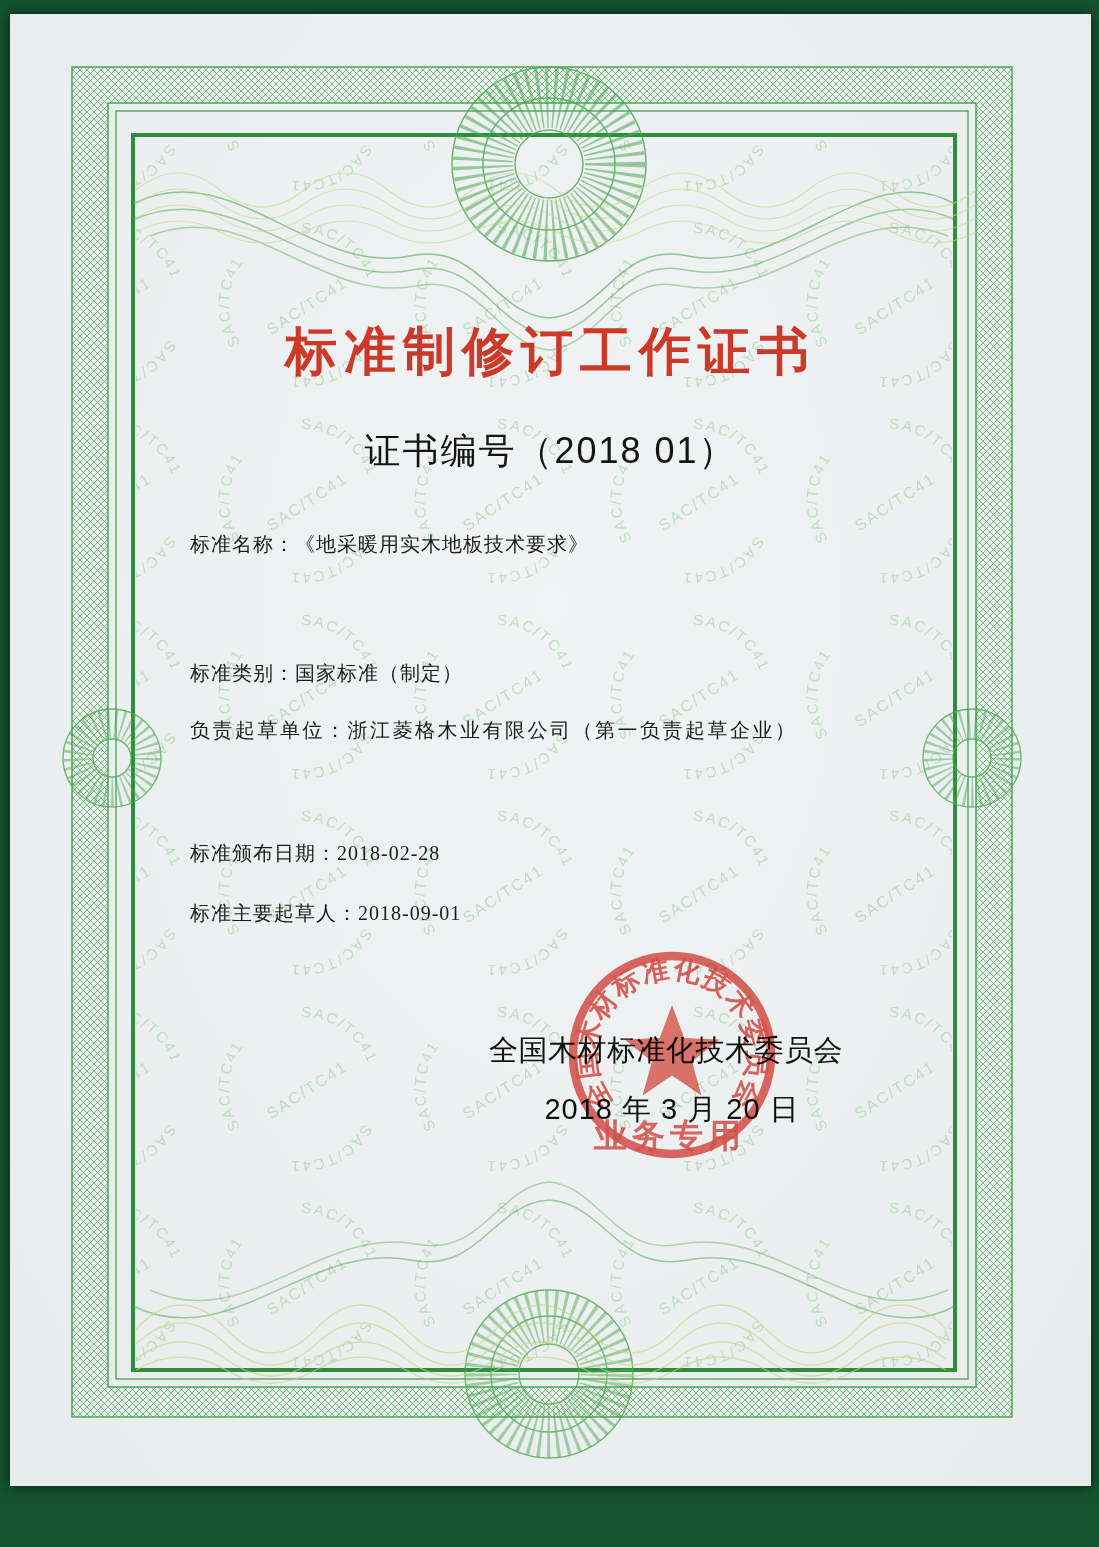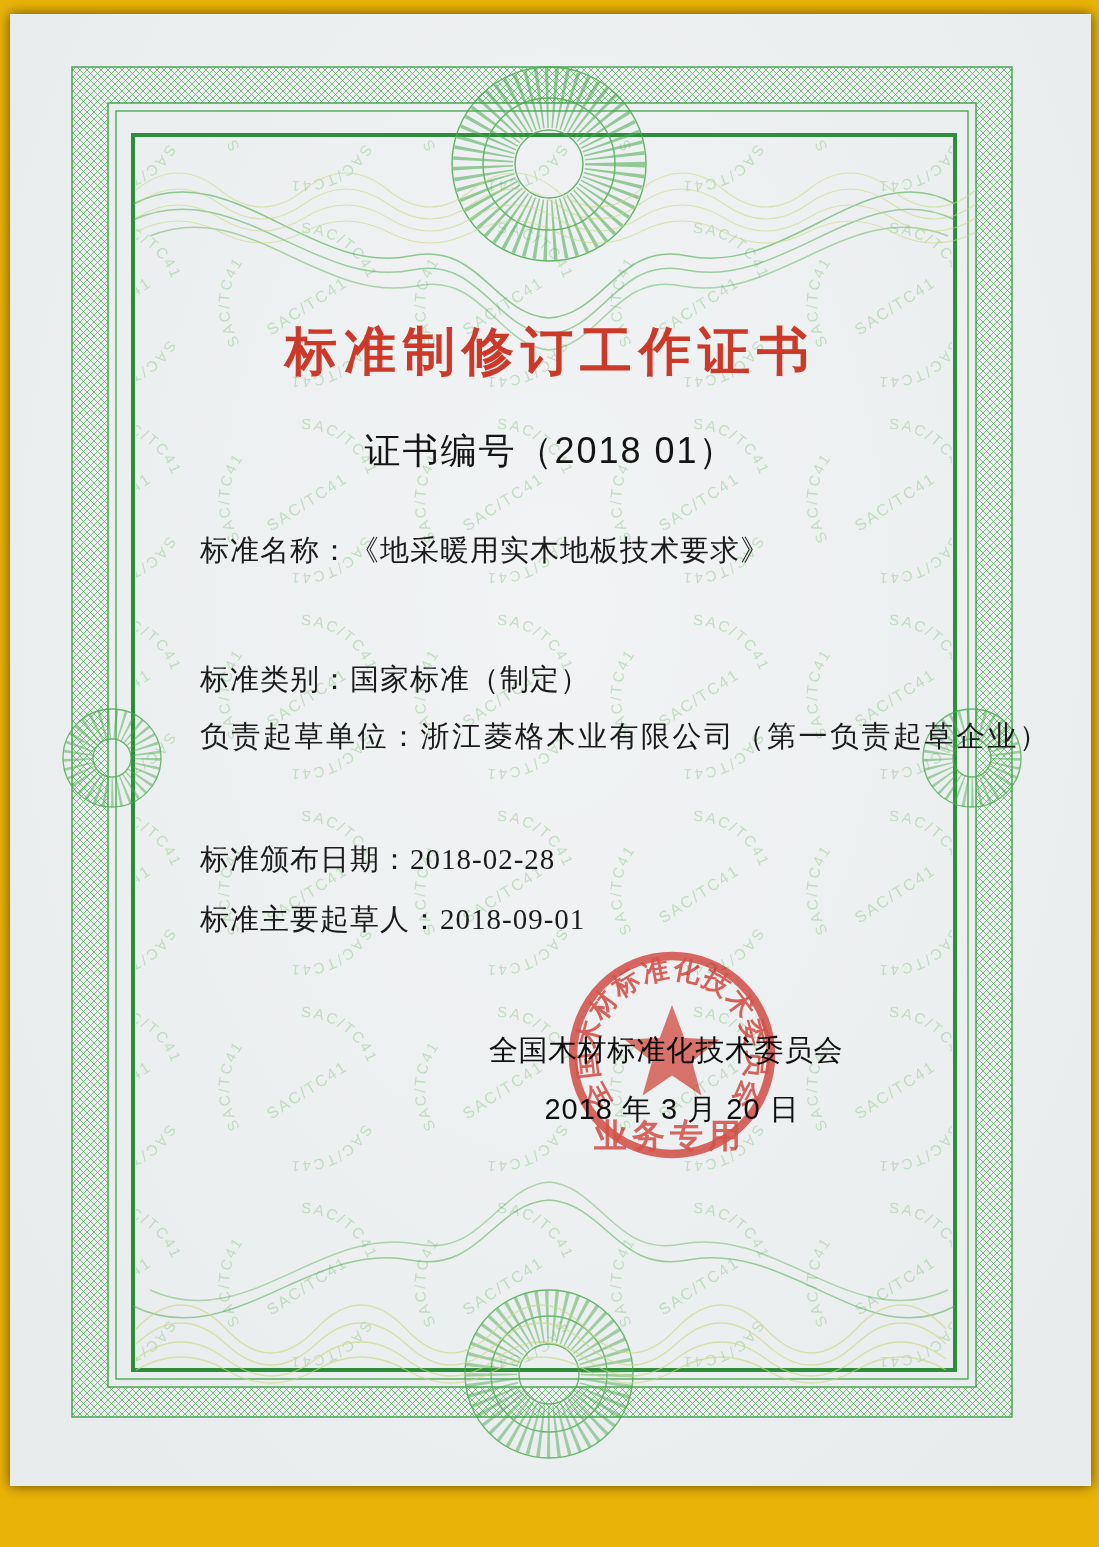--- a/index.html
+++ b/index.html
@@ -1,30 +1,30 @@
 <!DOCTYPE html>
 <html><head>
 <meta charset="utf-8">
 <style>
   html,body{margin:0;padding:0;background:#0a0a0a;}
-  .stage{position:relative;width:1099px;height:1547px;background:#eab308;overflow:hidden;
+  .stage{position:relative;width:1099px;height:1547px;background:#14532d;overflow:hidden;
          font-family:"Liberation Serif","DejaVu Serif",serif;}
   .paper{position:absolute;left:10px;top:14px;width:1081px;height:1472px;
          background:#eef0f1;
          background-image:radial-gradient(ellipse at 50% 40%, #f1f3f4 0%, #ecefF0 60%, #e8ebec 100%);
          box-shadow:0 0 12px rgba(0,0,0,.6);}
   .layer{position:absolute;left:0;top:0;width:100%;height:100%;}
   svg.layer{display:block;}
   .title{position:absolute;left:50%;top:303px;transform:translateX(-50%);
          font-family:"Liberation Sans","DejaVu Sans",sans-serif;
          font-weight:bold;font-size:52px;letter-spacing:7px;color:#cd3928;white-space:nowrap;}
   .certno{position:absolute;left:50%;top:413px;transform:translateX(-50%);
           font-family:"Liberation Sans","DejaVu Sans",sans-serif;
           font-size:36px;color:#141414;letter-spacing:2px;white-space:nowrap;}
-  .field{position:absolute;left:190px;font-size:29px;color:#1b1b1b;white-space:nowrap;letter-spacing:1px;}
+  .field{position:absolute;left:180px;font-size:20px;color:#1b1b1b;white-space:nowrap;letter-spacing:1px;}
   .field.wide{letter-spacing:2.5px;}
   .issuer{position:absolute;left:656px;top:1017px;transform:translateX(-50%);
           font-family:"Liberation Sans","DejaVu Sans",sans-serif;
           font-size:29px;color:#101010;letter-spacing:0.5px;white-space:nowrap;}
   .issue-date{position:absolute;left:662px;top:1076px;transform:translateX(-50%);
           font-family:"Liberation Sans","DejaVu Sans",sans-serif;
           font-size:29px;color:#101010;letter-spacing:1px;white-space:nowrap;}
   .stamp{position:absolute;left:0;top:0;width:100%;height:100%;mix-blend-mode:multiply;opacity:.92;}
 </style>
 </head>

